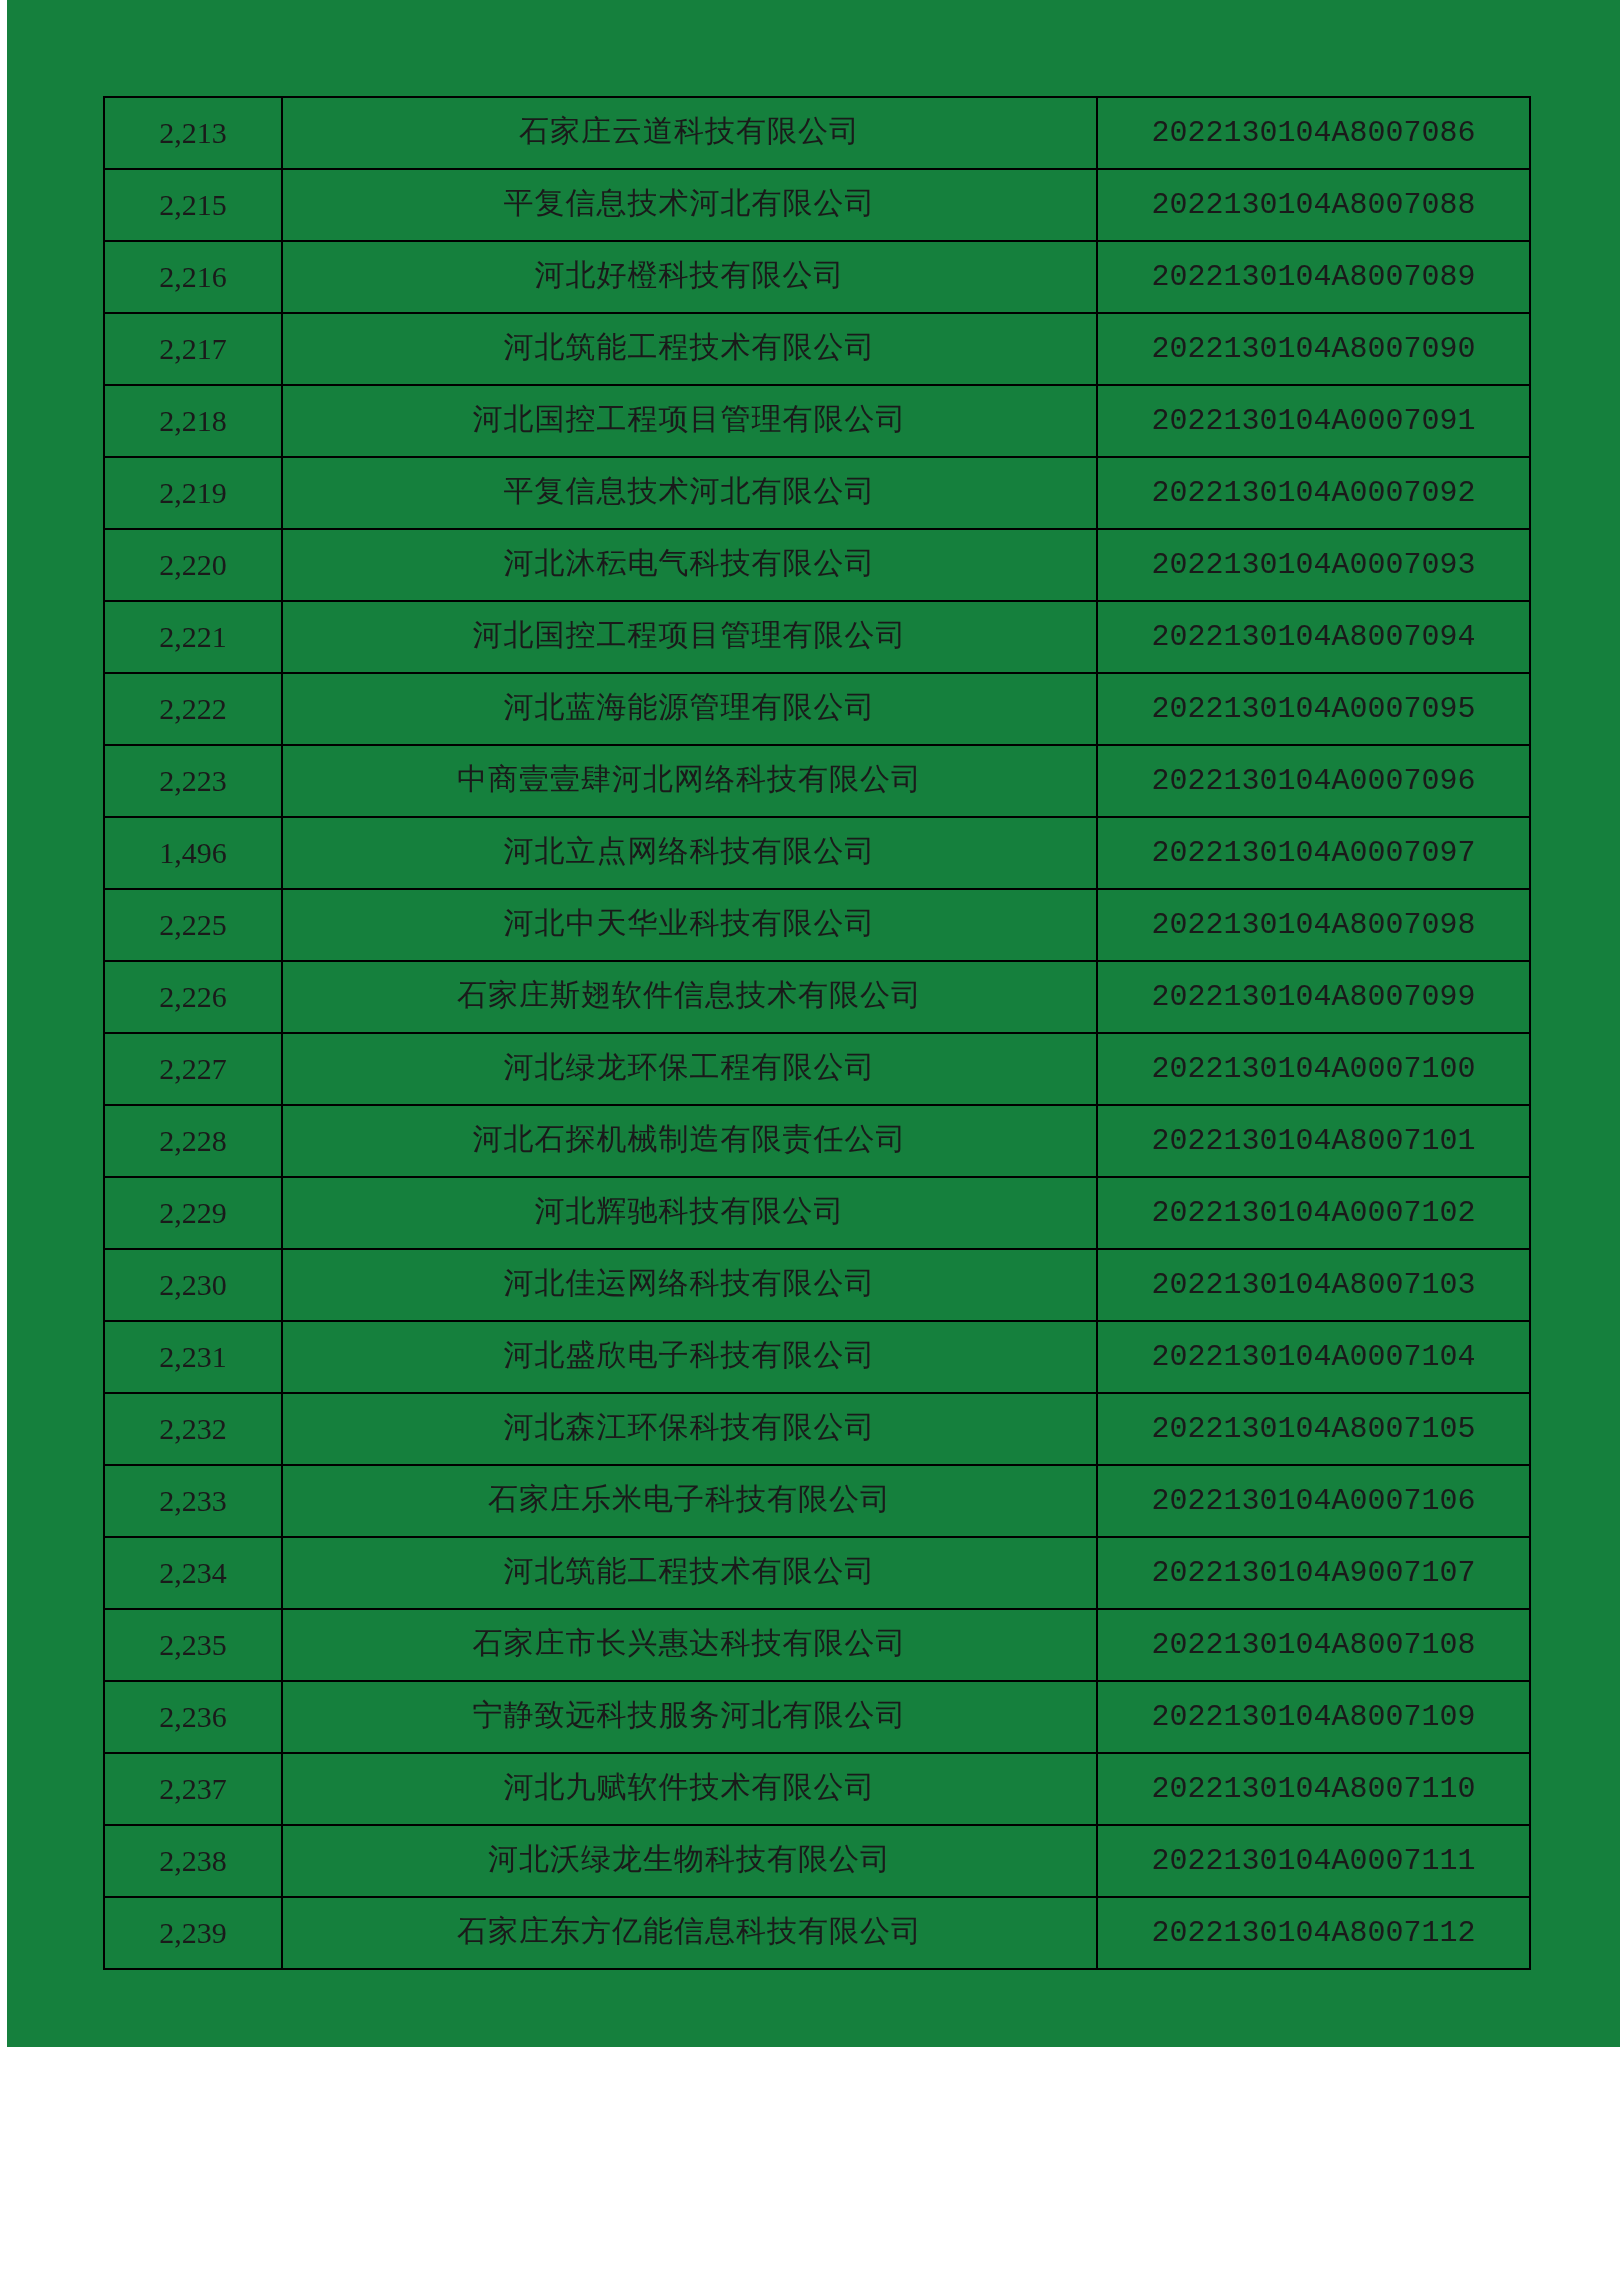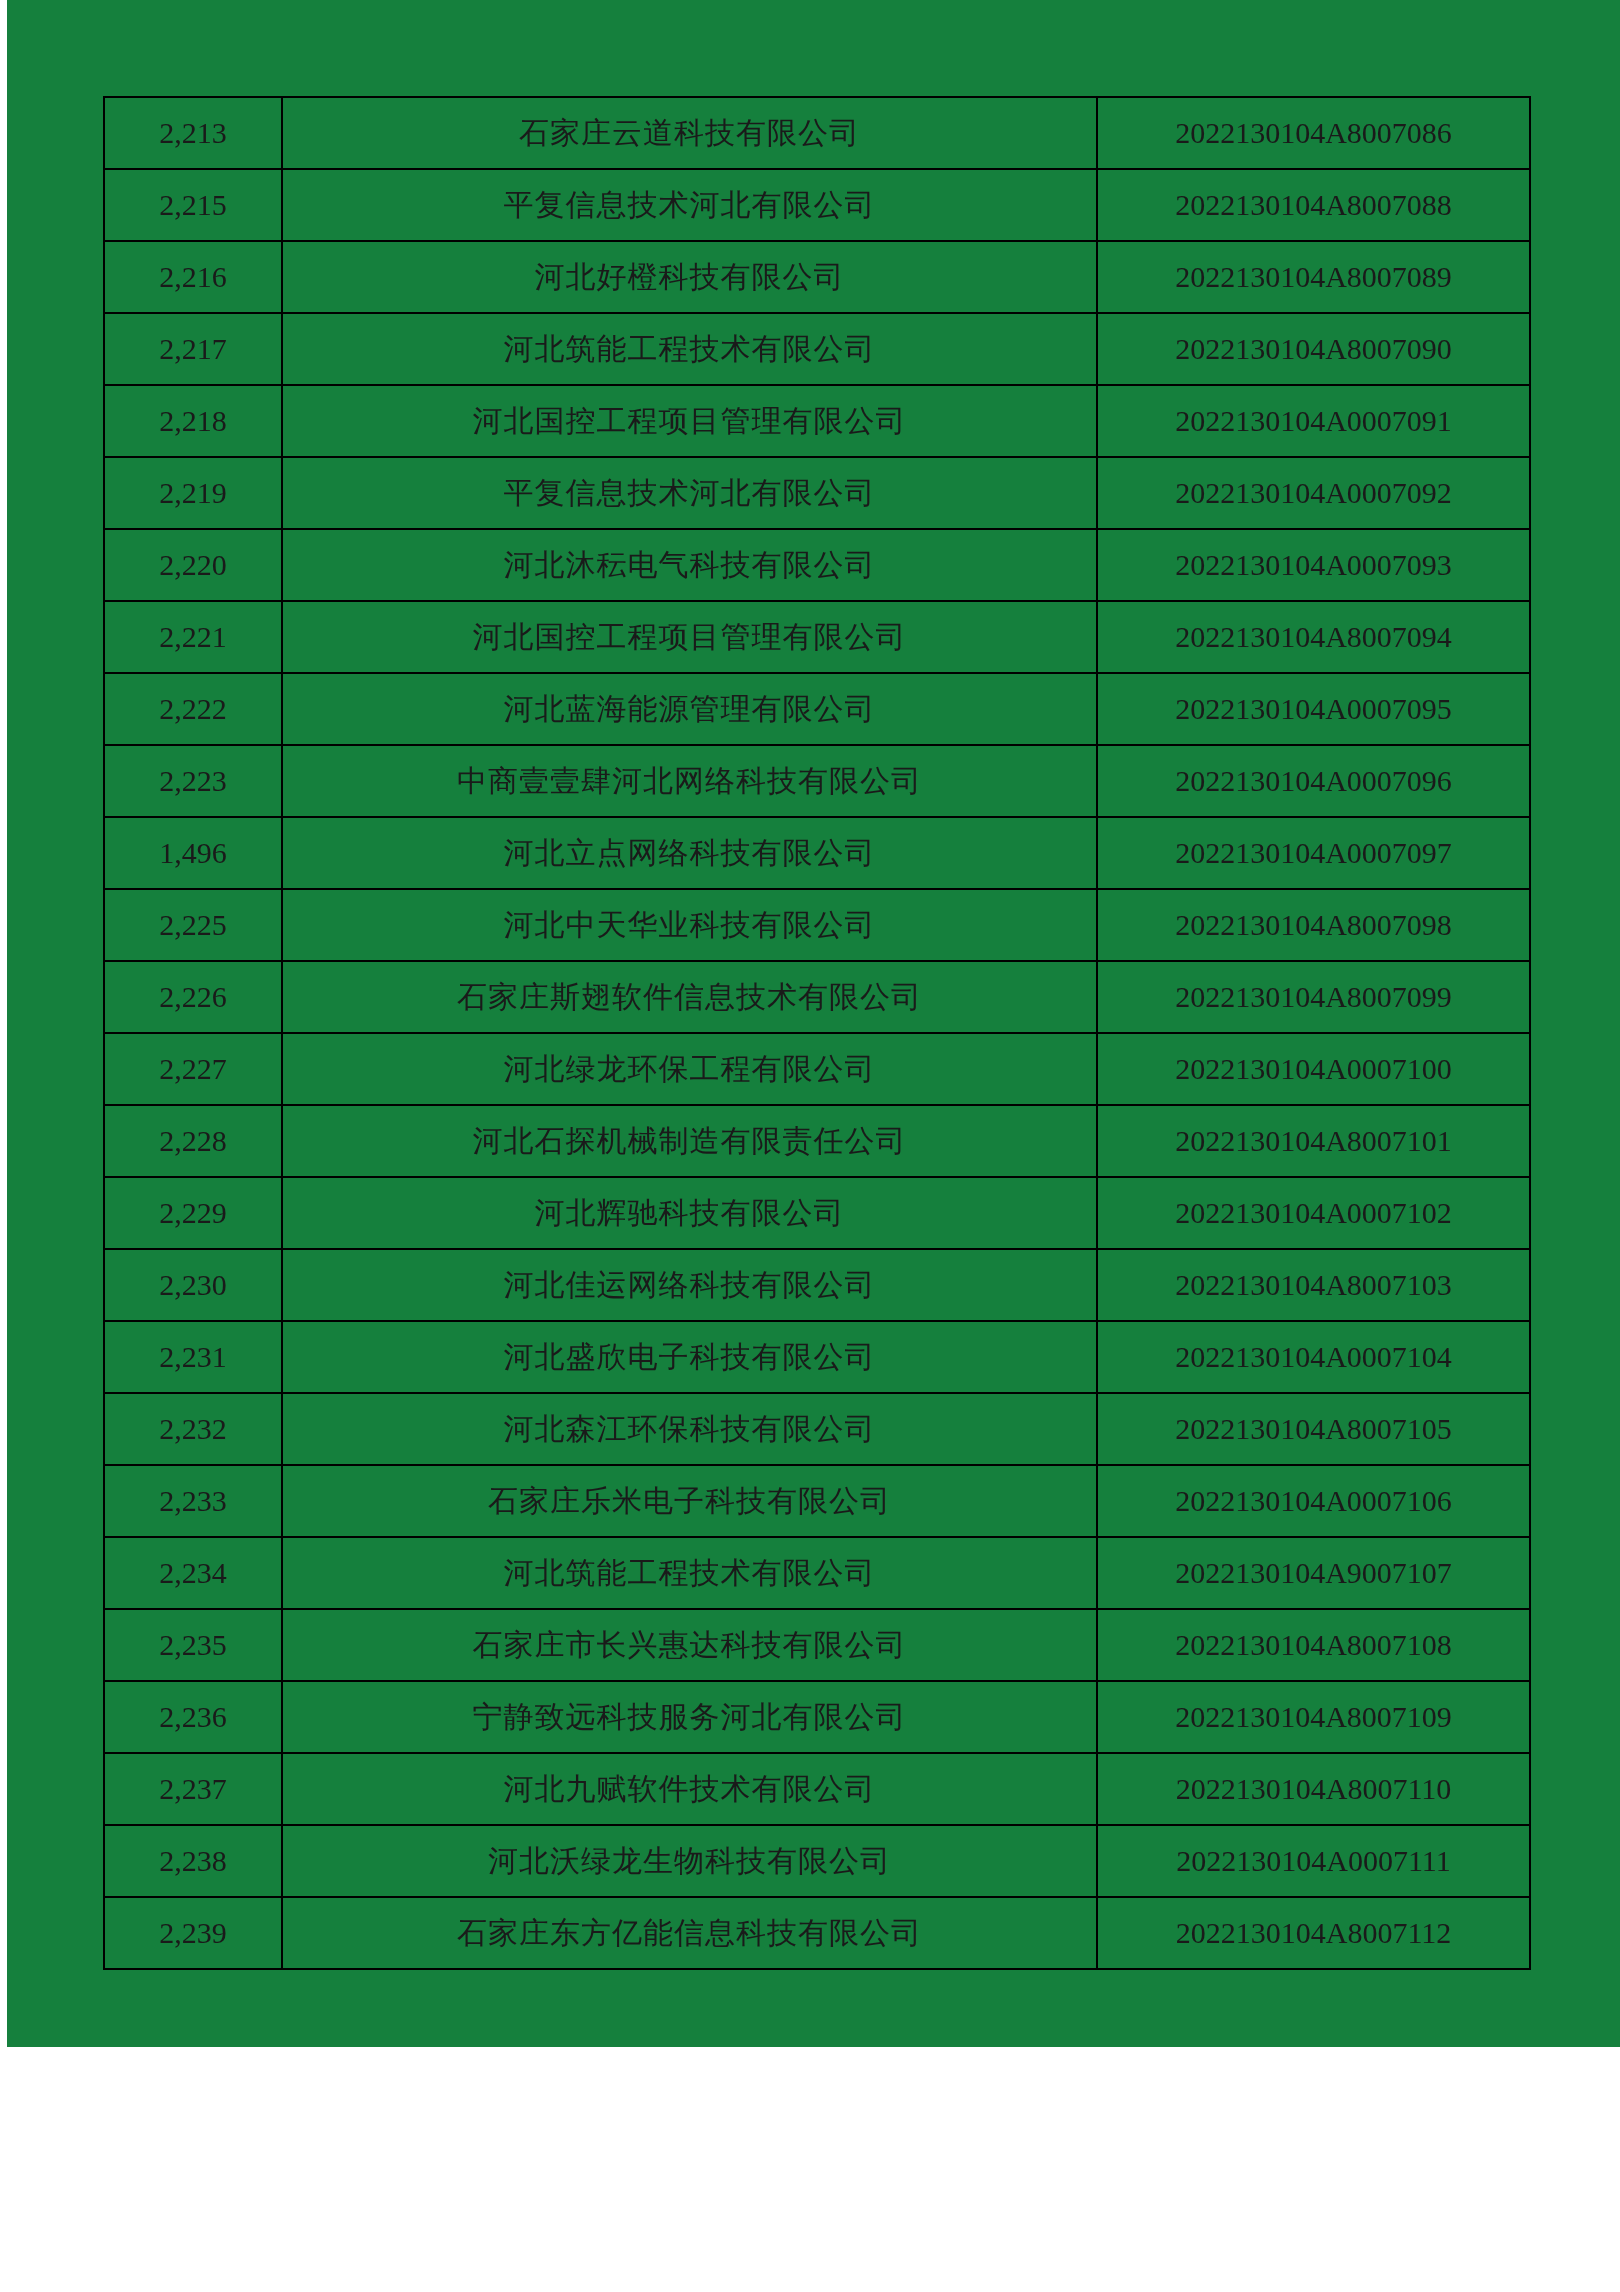--- a/index.html
+++ b/index.html
@@ -45,28 +45,28 @@
       line-height: 1;
       white-space: nowrap;
       overflow: hidden;
     }
     td.idx {
       font-family: "Liberation Serif", "DejaVu Serif", serif;
       font-size: 32px;
       letter-spacing: 0px;
     }
     td.name {
-      font-family: Liberation Sans, sans-serif;
+      font-family: Liberation Mono, monospace;
       font-size: 30px;
       letter-spacing: 1px;
       font-weight: normal;
       border-radius: 19px;
     }
     td.code {
-      font-family: Liberation Serif, serif;
+      font-family: Liberation Mono, monospace;
       font-size: 31px;
       letter-spacing: 0px;
     }
   </style>
 </head>
 <body>
 
 <div class="page">
   <table class="registry">
     <colgroup>

